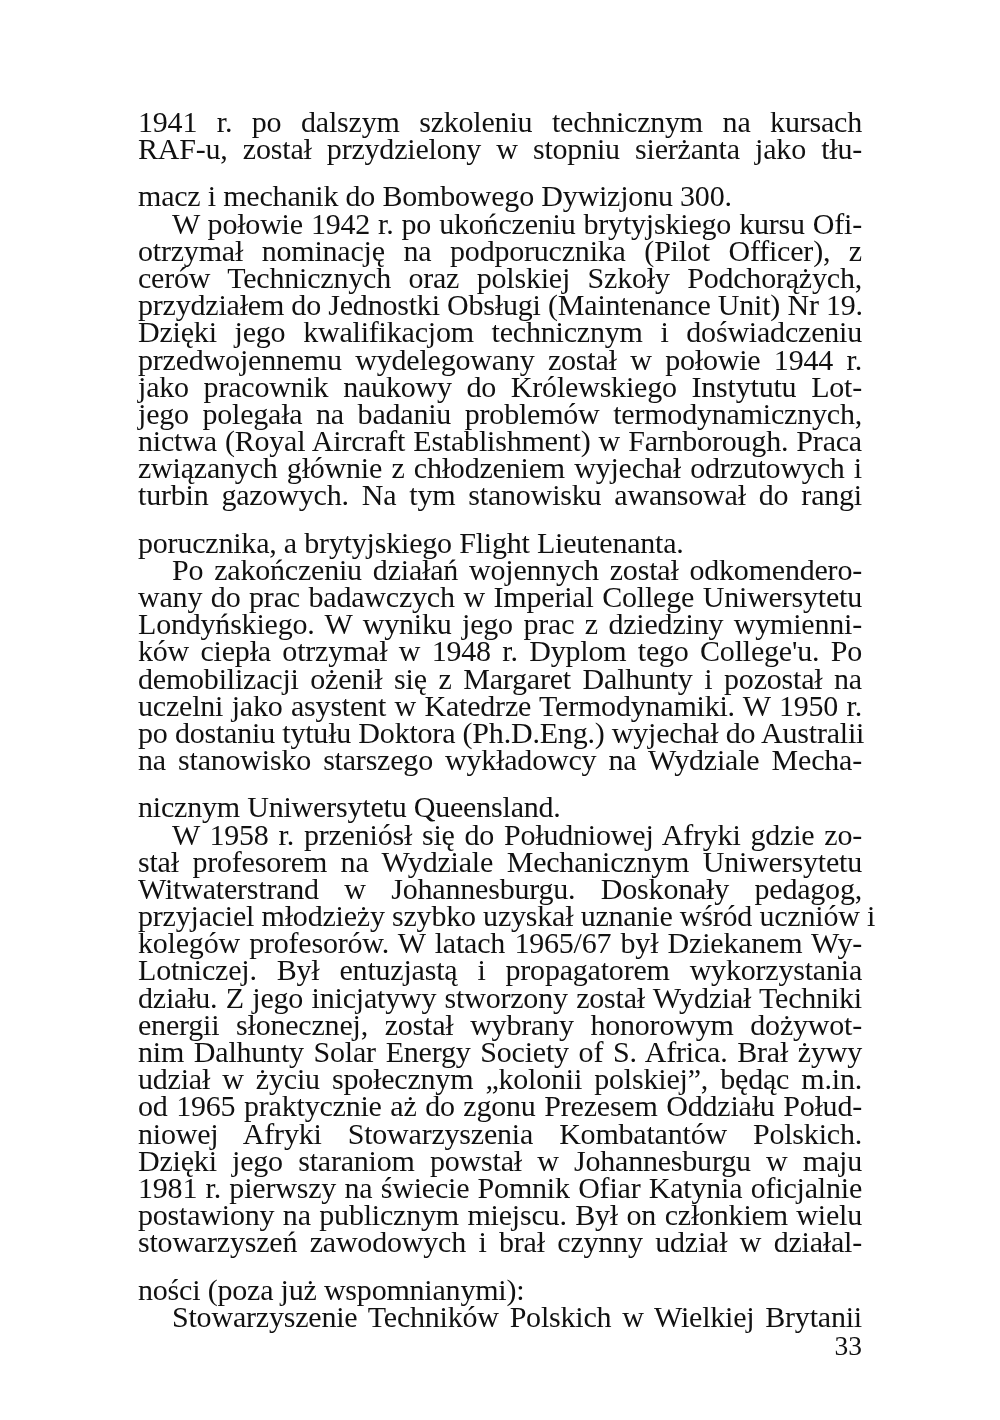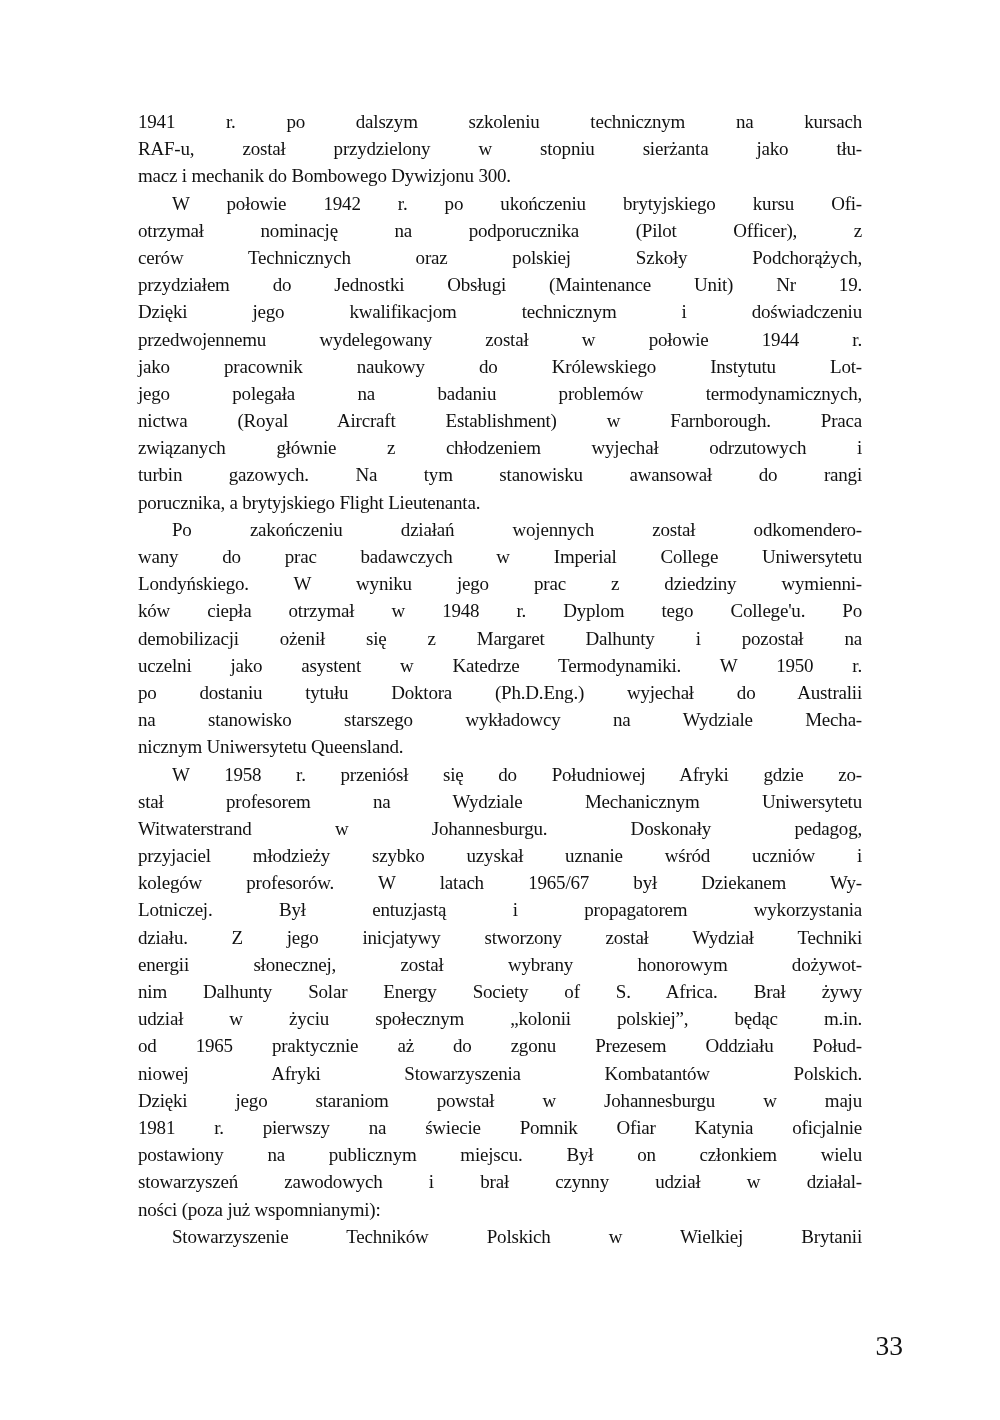--- a/index.html
+++ b/index.html
@@ -3,44 +3,43 @@
 <meta charset="utf-8">
 <style>
   html, body { margin: 0; padding: 0; background: #ffffff; }
   body { width: 1000px; height: 1420px; position: relative; overflow: hidden; }
   .page {
     position: absolute;
     left: 138px;
     top: 108px;
     width: 724px;
     font-family: "Liberation Serif", "DejaVu Serif", serif;
-    font-size: 19px;
+    font-size: 30px;
     line-height: 27.2px;
     color: #111111;
     letter-spacing: -0.2px;
   }
   .line {
     display: block;
     height: 27.2px;
     white-space: nowrap;
     text-align: justify;
     text-align-last: justify;
   }
-  .line.last { text-align-last: left; }
+  .line.last { text-align-last: left; margin-top: 20px; }
   .line.indent { padding-left: 34px; }
   .page-number {
     position: absolute;
     left: 830px;
     top: 1330px;
     width: 32px;
     text-align: right;
     font-family: "Liberation Serif", "DejaVu Serif", serif;
     font-size: 27.5px;
     color: #111111;
-    margin-left: 41px;
   }
 </style>
 </head>
 <body>
 
 <div class="page" id="page-body">
     <div>
       <span class="line">1941 r. po dalszym szkoleniu technicznym na kursach</span>
       <span class="line">RAF-u, został przydzielony w stopniu sierżanta jako tłu-</span>
       <span class="line last">macz i mechanik do Bombowego Dywizjonu 300.</span>

